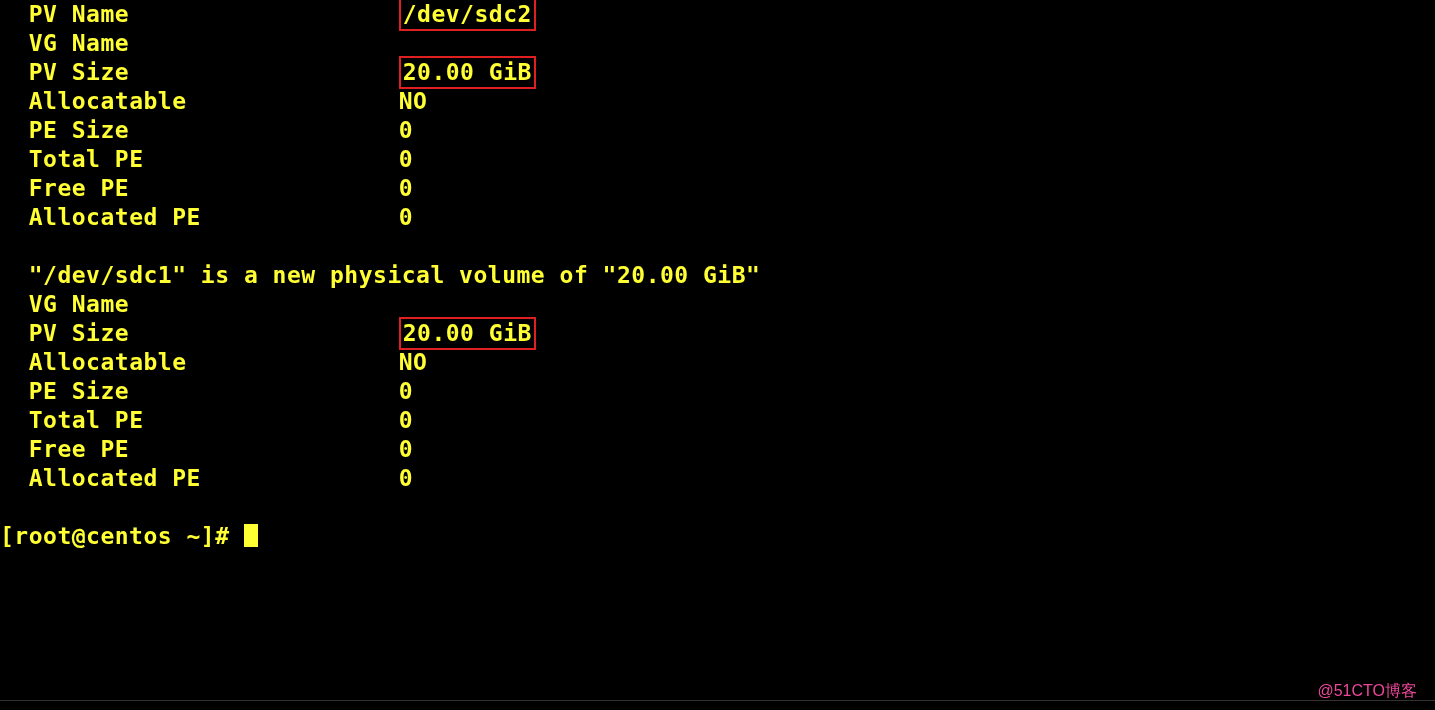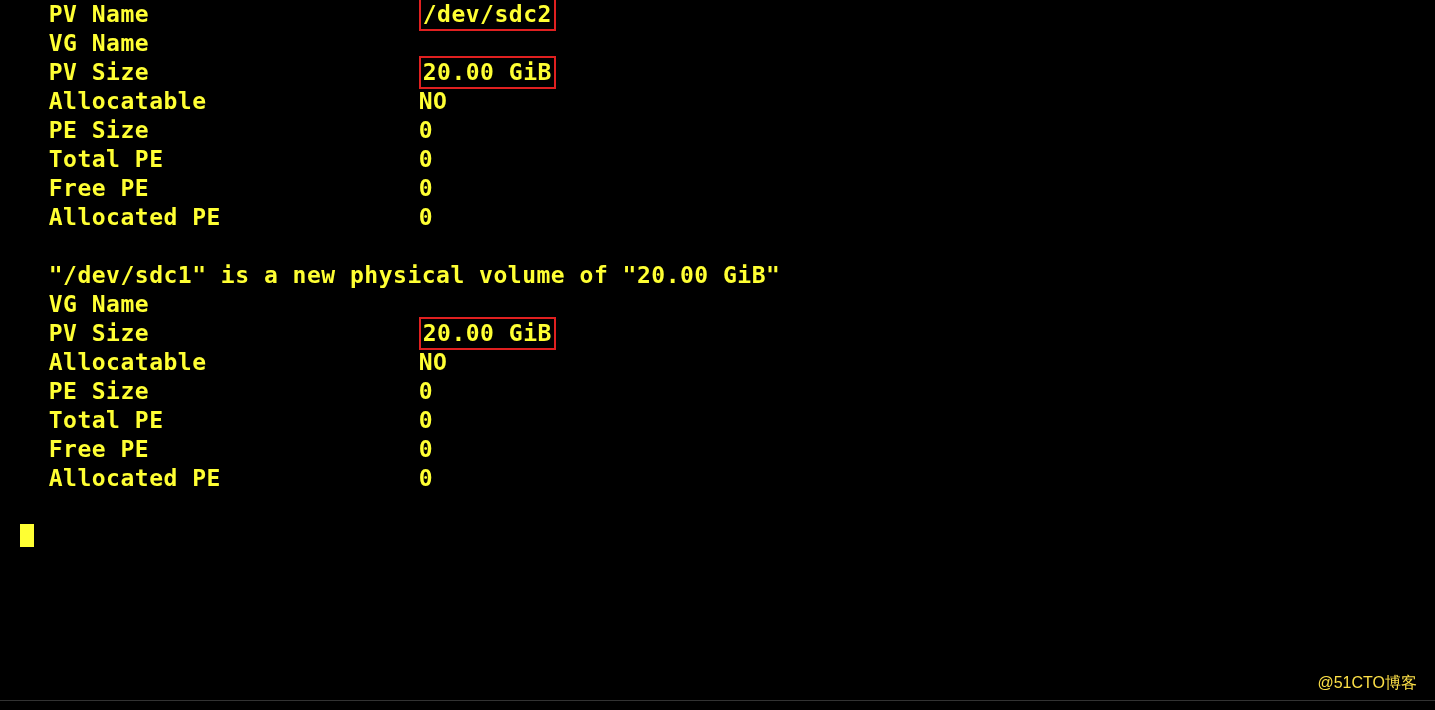--- a/index.html
+++ b/index.html
@@ -8,21 +8,21 @@
     background: #000;
     width: 1435px;
     height: 710px;
     overflow: hidden;
   }
   .terminal {
     font-family: "DejaVu Sans Mono", "Liberation Mono", Consolas, monospace;
     font-size: 23px;
     line-height: 29px;
     color: #ffff33;
-    padding: 0 0 0 20px;
+    padding: 0 0 0 0;
     font-weight: bold;
     letter-spacing: 0.5px;
   }
   .row {
     white-space: pre;
     position: relative;
   }
   .label {
     display: inline-block;
     min-width: 370px; 
@@ -44,22 +44,22 @@
   .cursor {
     display: inline-block;
     width: 14px;
     height: 23px;
     background: #ffff33;
     vertical-align: -3px;
   }
   .watermark {
     position: absolute;
     right: 18px;
-    bottom: 16px;
-    color: #fde047;
+    bottom: 8px;
+    color: #ec4899;
     font-family: Arial, sans-serif;
     font-size: 16px;
     font-weight: normal;
   }
   .hline {
     position: absolute;
     left: 0;
     top: 700px;
     width: 1435px;
     height: 1px;
@@ -87,17 +87,17 @@
   <div class="row">  <span class="label">VG Name</span><span class="val"></span></div>
   <div class="row">  <span class="label">PV Size</span><span class="val boxed">20.00 GiB</span></div>
   <div class="row">  <span class="label">Allocatable</span><span class="val">NO</span></div>
   <div class="row">  <span class="label">PE Size</span><span class="val">0</span></div>
   <div class="row">  <span class="label">Total PE</span><span class="val">0</span></div>
   <div class="row">  <span class="label">Free PE</span><span class="val">0</span></div>
   <div class="row">  <span class="label">Allocated PE</span><span class="val">0</span></div>
 
   <div class="blank-row"></div>
 
-  <div class="prompt-line"><span class="cursor"></span></div>
+  <div class="prompt-line"><span>[root@centos ~]# </span><span class="cursor"></span></div>
 </div>
 
 <div class="watermark">@51CTO博客</div>
 <div class="hline"></div>
 
 </body></html>

